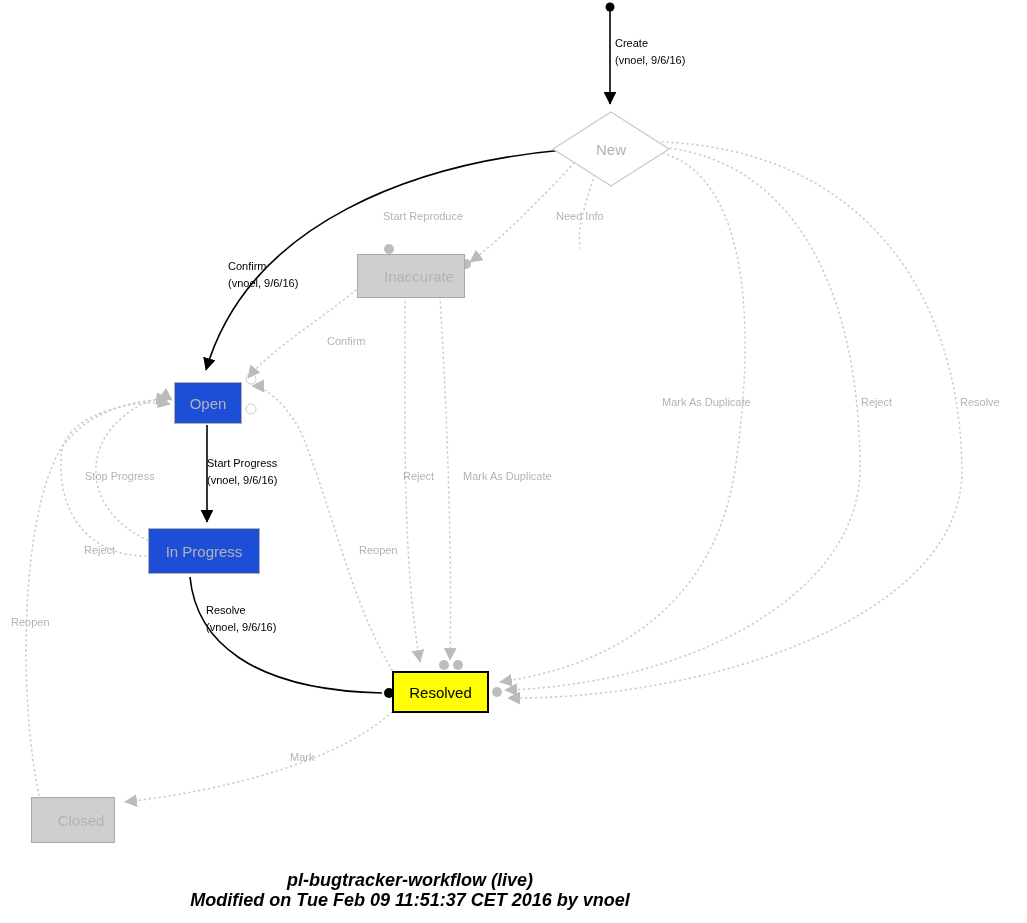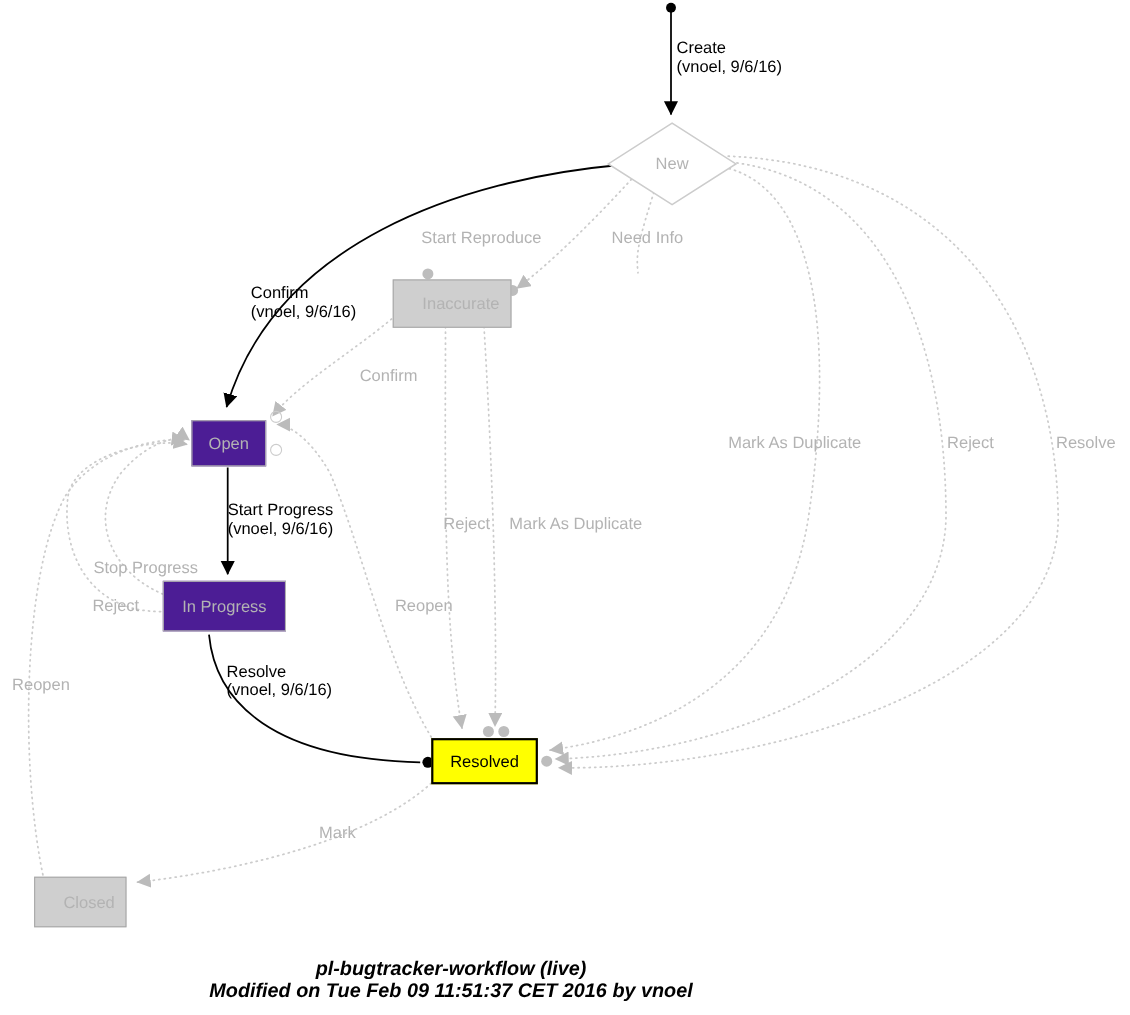--- a/index.html
+++ b/index.html
@@ -34,21 +34,21 @@
     white-space: nowrap;
   }
   .node.rect {
     border: 1px solid #000000;
     background: #ffffff;
     color: #000000;
   }
   .node.rect.dim {
     border: 1px solid #b0b0b0;
     color: #b3b3b3;
-    background: #4c1d95;
+    background: #1d4ed8;
   }
   .node.rect.grey {
     border: 1px solid #a8a8a8;
     background: #cfcfcf;
     color: #b3b3b3;
     padding-left: 16px;
   }
   .node.rect.active {
     border: 2px solid #000000;
     background: #ffff00;
@@ -65,21 +65,21 @@
     width: 100%;
     height: 100%;
   }
   .diamond-label {
     position: relative;
     z-index: 2;
     text-align: center;
   }
   .edge-label {
     position: absolute;
-    font-size: 15px;
+    font-size: 11px;
     line-height: 17px;
     white-space: nowrap;
     color: #b3b3b3;
   }
   .edge-label.strong {
     color: #000000;
   }
   .edge-label .l2 {
     display: block;
   }
@@ -207,21 +207,21 @@
   </div>
 
   <div class="edge-label" style="left:861px; top:394px;">
     <span>Reject</span>
   </div>
 
   <div class="edge-label" style="left:960px; top:394px;">
     <span>Resolve</span>
   </div>
 
-  <div class="edge-label" style="left:85px; top:468px;margin-top:40px;">
+  <div class="edge-label" style="left:85px; top:468px;">
     <span>Stop Progress</span>
   </div>
 
   <div class="edge-label strong" style="left:207px; top:455px;">
     <span>Start Progress</span>
     <span class="l2">(vnoel, 9/6/16)</span>
   </div>
 
   <div class="edge-label" style="left:403px; top:468px;">
     <span>Reject</span>

